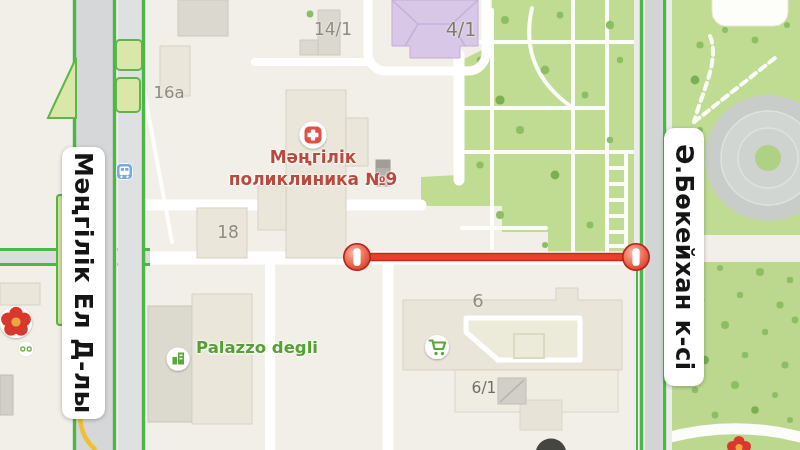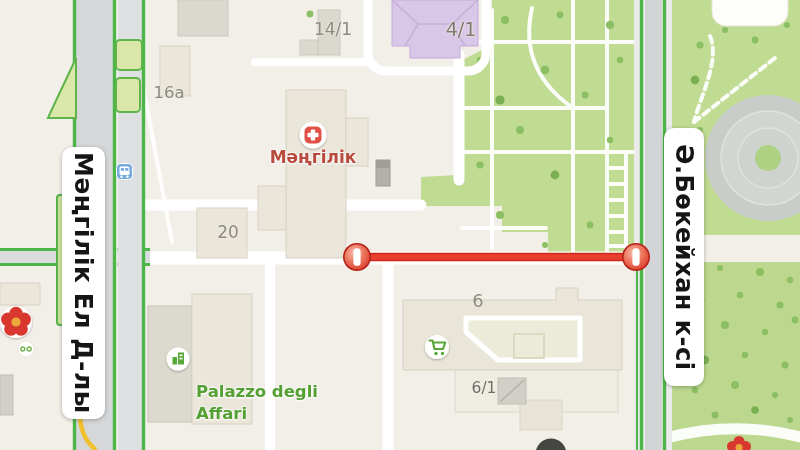--- a/index.html
+++ b/index.html
@@ -6,21 +6,21 @@
   .map{
     position:relative;width:800px;height:450px;overflow:hidden;
     background:#fef9c3;font-family:"DejaVu Sans",sans-serif;
   }
   .map svg{position:absolute;left:0;top:0;}
   .lbl{position:absolute;color:#8e8a81;text-align:center;
        text-shadow:0 0 2px #f2efe8,0 0 2px #f2efe8;white-space:nowrap;}
   .poi-text{position:absolute;font-weight:600;white-space:nowrap;
        text-shadow:0 0 2px #fff,0 0 3px #fff,0 1px 2px #fff;}
   .poi-red{color:#b94a3e;text-align:center;font-size:17px;line-height:21.5px;}
-  .poi-green{color:#55a032;text-align:left;font-size:16.5px;line-height:22px;margin-top:44px;}
+  .poi-green{color:#55a032;text-align:left;font-size:16.5px;line-height:22px;}
   .pill{
     position:absolute;background:#fff;border-radius:10px;
     box-shadow:0 1px 4px rgba(0,0,0,.28);
     display:flex;align-items:center;justify-content:center;
     writing-mode:vertical-rl;text-orientation:mixed;
     font-weight:700;color:#151515;letter-spacing:.5px;
   }
   .pill-left{left:62px;top:147px;width:43px;height:272px;font-size:25px;}
   .pill-right{left:664px;top:128px;width:40px;height:258px;font-size:24px;}
 </style>
@@ -260,27 +260,27 @@
     <circle cx="743" cy="453.5" r="5.5" fill="#d8382e"></circle>
     <circle cx="735" cy="453.5" r="5.5" fill="#d8382e"></circle>
     <circle cx="732.5" cy="446.5" r="5.5" fill="#d8382e"></circle>
     <circle cx="739" cy="447.5" r="3.5" fill="#eda83c"></circle>
   </g>
 </svg>
 
   <div class="lbl" style="left:305px;top:19px;width:56px;font-size:17px;">14/1</div>
   <div class="lbl" style="left:436px;top:18px;width:50px;font-size:19px;color:#7f7b73;">4/1</div>
   <div class="lbl" style="left:147px;top:83px;width:44px;font-size:16.5px;">16a</div>
-  <div class="lbl" style="left:206px;top:222px;width:44px;font-size:17px;">20</div>
+  <div class="lbl" style="left:206px;top:222px;width:44px;font-size:17px;">18</div>
   <div class="lbl" style="left:456px;top:290px;width:44px;font-size:18px;">6</div>
   <div class="lbl" style="left:462px;top:379px;width:44px;font-size:15.5px;color:#706d66;text-align:center;">6/1</div>
 
   <div class="poi-text poi-red" style="left:203px;top:147px;width:220px;">
     <div>Мәңгілік</div>
+    <div>поликлиника №9</div>
   </div>
   <div class="poi-text poi-green" style="left:196px;top:337px;width:150px;">
     <div>Palazzo degli</div>
-    <div>Affari</div>
   </div>
 
   <div class="pill pill-left">Мәңгілік Ел Д-лы</div>
   <div class="pill pill-right">Ә.Бөкейхан к-сі</div>
 </div>
 
 </body></html>

